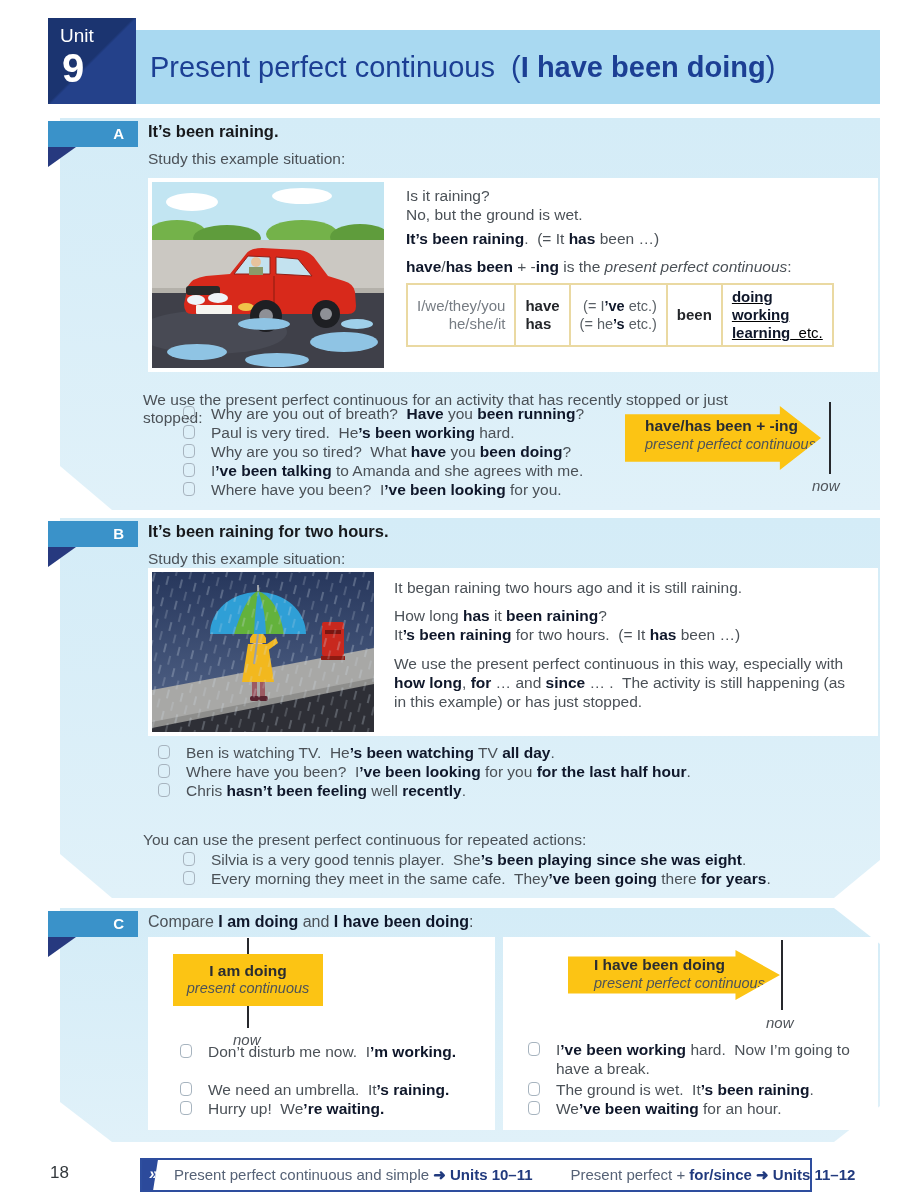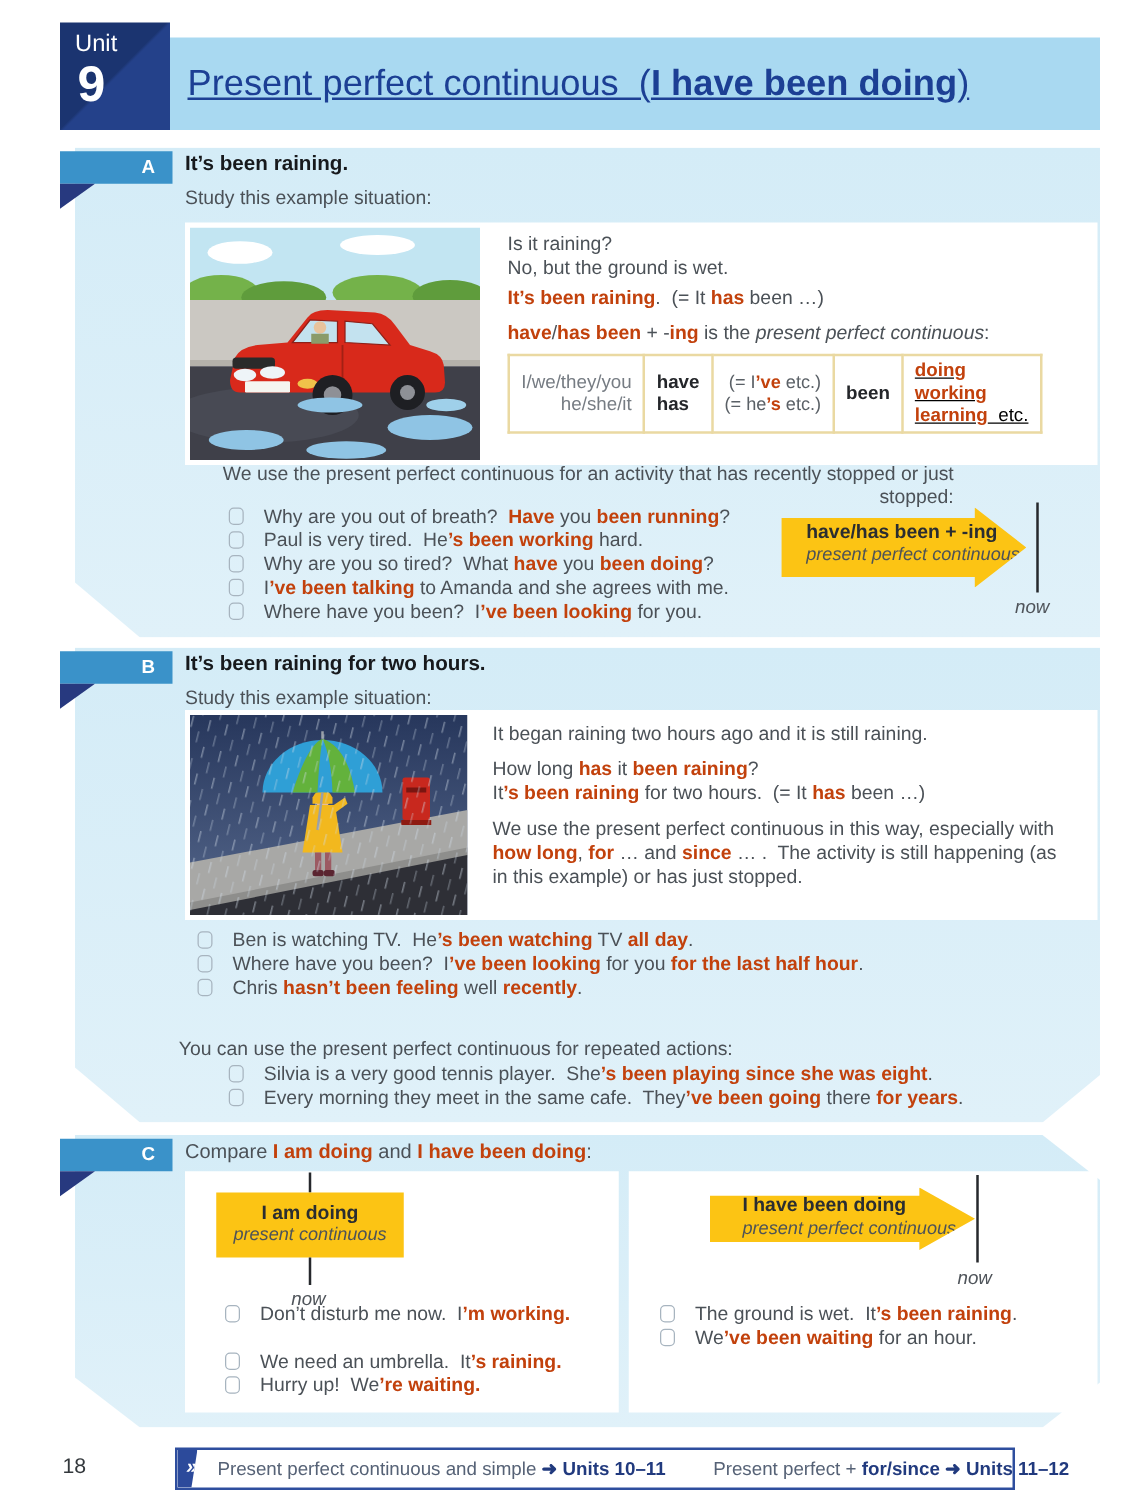--- a/index.html
+++ b/index.html
@@ -6,42 +6,42 @@
   .page{position:relative;width:900px;height:1200px;background:#ffffff;
         font-family:"Liberation Sans", sans-serif;overflow:hidden;padding-left:44px;}
 
   
   .unit-box{position:absolute;left:48px;top:18px;width:88px;height:86px;
             background:linear-gradient(135deg,#1b3470 49%,#24418a 51%);color:#fff;z-index:3;}
   .unit-box .u-label{position:absolute;left:12px;top:7px;font-size:19px;}
   .unit-box .u-num{position:absolute;left:14px;top:28px;font-size:40px;font-weight:700;}
   .banner{position:absolute;left:136px;top:30px;width:744px;height:74px;background:#a9d9f1;z-index:2;}
   .title{position:absolute;left:150px;top:30px;height:74px;line-height:74px;
-         font-size:29px;color:#1c3f94;z-index:3;white-space:pre;text-decoration:underline;}
+         font-size:29px;color:#1c3f94;z-index:3;white-space:pre;}
   .title .sb{color:inherit;}
 
   
   .panel{position:absolute;left:60px;width:820px;background:linear-gradient(180deg,#d4ecf7,#e0f1f9);z-index:0;}
   .panel-a{top:118px;height:392px;clip-path:polygon(0 0,100% 0,100% 100%,52px 100%,0 calc(100% - 44px));}
   .panel-b{top:518px;height:380px;clip-path:polygon(0 0,100% 0,100% calc(100% - 38px),calc(100% - 46px) 100%,52px 100%,0 calc(100% - 44px));}
   .panel-c{top:908px;height:234px;clip-path:polygon(0 0,calc(100% - 46px) 0,100% 36px,100% calc(100% - 36px),calc(100% - 46px) 100%,52px 100%,0 calc(100% - 40px));}
 
   
   .ribbon{position:absolute;left:48px;width:90px;height:26px;background:#3a92c9;color:#fff;
           font-weight:700;font-size:15px;line-height:26px;text-align:right;padding-right:14px;
           box-sizing:border-box;z-index:4;}
   .ribbon::after{content:'';position:absolute;left:0;top:100%;width:0;height:0;
                  border-top:20px solid #27397f;border-right:28px solid transparent;}
 
   
   .abs{position:absolute;z-index:2;}
   .hd{font-size:16.5px;font-weight:700;color:#17191c;}
   .bt{font-size:15.5px;color:#4b5157;}
   .rich{white-space:pre-wrap;}
-  .sb{font-weight:700;color:#c2410c;}
+  .sb{font-weight:700;color:#0f172a;}
   .si{font-style:italic;}
   .whitebox{position:absolute;background:#ffffff;z-index:1;display:flex;}
   .illu{flex:0 0 auto;}
 
   
   .bullet{position:relative;padding-left:28px;font-size:15.5px;line-height:19px;color:#4b5157;margin-bottom:0;}
   .bullet .bx{position:absolute;left:0;top:2px;width:12px;height:14px;border:1.6px solid #a7b4bf;
               border-radius:4px;background:transparent;box-sizing:border-box;}
 
   
@@ -159,21 +159,21 @@
             <div class="rich"><span class="sb">doing</span></div>
             <div class="rich"><span class="sb">working</span></div>
             <div class="rich"><span class="sb">learning</span><span>  etc.</span></div>
           </td>
         </tr>
       </tbody>
         </table>
     </div>
   </div>
 
-  <div class="abs bt" style="left:143px;top:371px;width:620px;text-align:right;">We use the present perfect continuous for an activity that has recently stopped or just stopped:</div>
+  <div class="abs bt" style="left:143px;top:391px;width:620px;">We use the present perfect continuous for an activity that has recently stopped or just stopped:</div>
 
   <div class="abs" style="left:183px;top:404px;width:430px;">
     <div class="bullet"><span class="bx"></span><span class="rich"><span>Why are you out of breath?  </span><span class="sb">Have</span><span> you </span><span class="sb">been running</span><span>?</span></span></div>
     <div class="bullet"><span class="bx"></span><span class="rich"><span>Paul is very tired.  He</span><span class="sb">’s been working</span><span> hard.</span></span></div>
     <div class="bullet"><span class="bx"></span><span class="rich"><span>Why are you so tired?  What </span><span class="sb">have</span><span> you </span><span class="sb">been doing</span><span>?</span></span></div>
     <div class="bullet"><span class="bx"></span><span class="rich"><span>I</span><span class="sb">’ve been talking</span><span> to Amanda and she agrees with me.</span></span></div>
     <div class="bullet"><span class="bx"></span><span class="rich"><span>Where have you been?  I</span><span class="sb">’ve been looking</span><span> for you.</span></span></div>
   </div>
 
   <div class="yarrow" style="left:625px;top:406px;width:196px;height:64px;">
@@ -271,20 +271,21 @@
   </div>
 
   <div class="whitebox" style="left:503px;top:937px;width:375px;height:193px;display:block;"></div>
   <div class="yarrow" style="left:568px;top:950px;width:212px;height:50px;">
     <div class="a-l1" style="padding:6px 0 0 26px;">I have been doing</div>
     <div class="a-l2" style="padding:1px 0 0 26px;">present perfect continuous</div>
   </div>
   <div class="vline" style="left:781px;top:940px;height:70px;"></div>
   <div class="nowlbl" style="left:766px;top:1013px;top:1014px;">now</div>
   <div class="abs" style="left:528px;top:1040px;width:335px;">
+    <div class="bullet"><span class="bx"></span><span class="rich"><span>I</span><span class="sb">’ve been working</span><span> hard.  Now I’m going to have a break.</span></span></div>
     <div class="bullet" style="margin-top:2px;"><span class="bx"></span><span class="rich"><span>The ground is wet.  It</span><span class="sb">’s been raining</span><span>.</span></span></div>
     <div class="bullet"><span class="bx"></span><span class="rich"><span>We</span><span class="sb">’ve been waiting</span><span> for an hour.</span></span></div>
   </div>
 
   <div class="pageno">18</div>
   <div class="refbox">
     <div class="chevtab">»</div>
     <div class="flinks">
       <span class="flink rich"><span>Present perfect continuous and simple </span><span class="sb">➜ Units 10–11</span></span>
       <span class="flink rich"><span>Present perfect + </span><span class="sb">for/since</span><span> </span><span class="sb">➜ Units 11–12</span></span>

